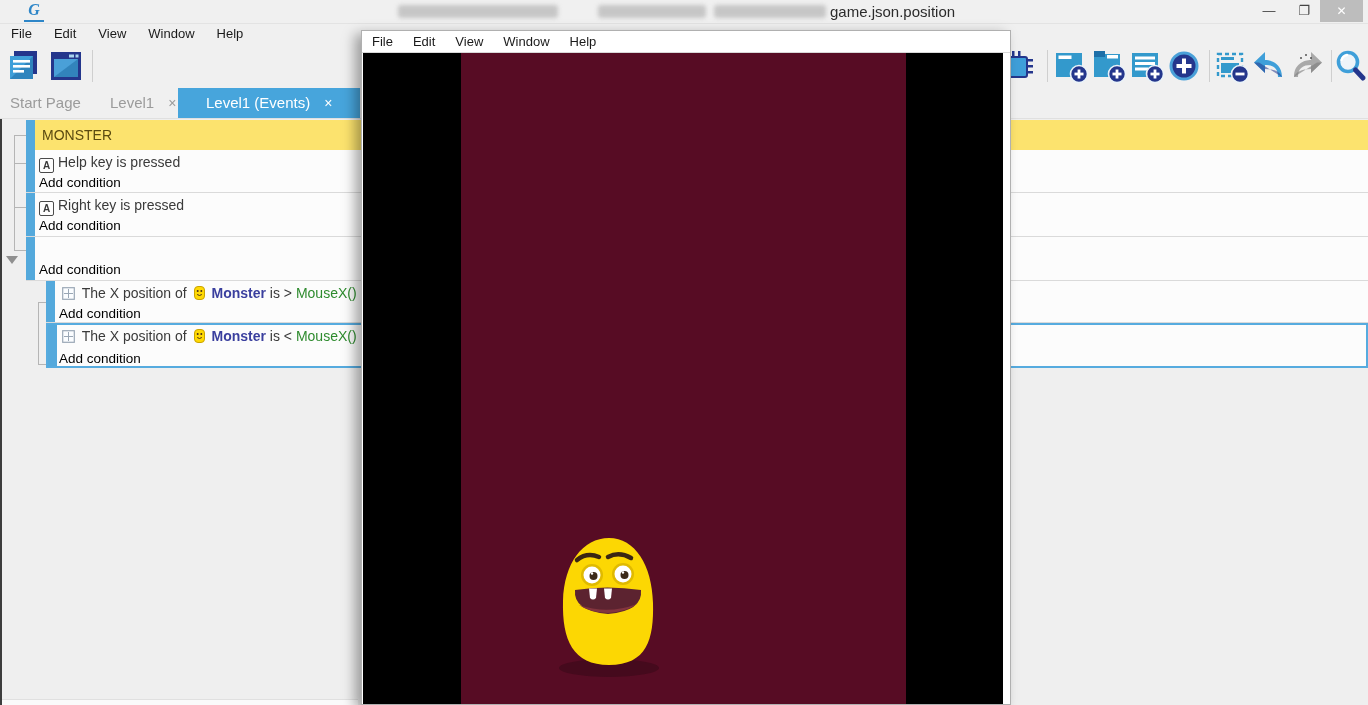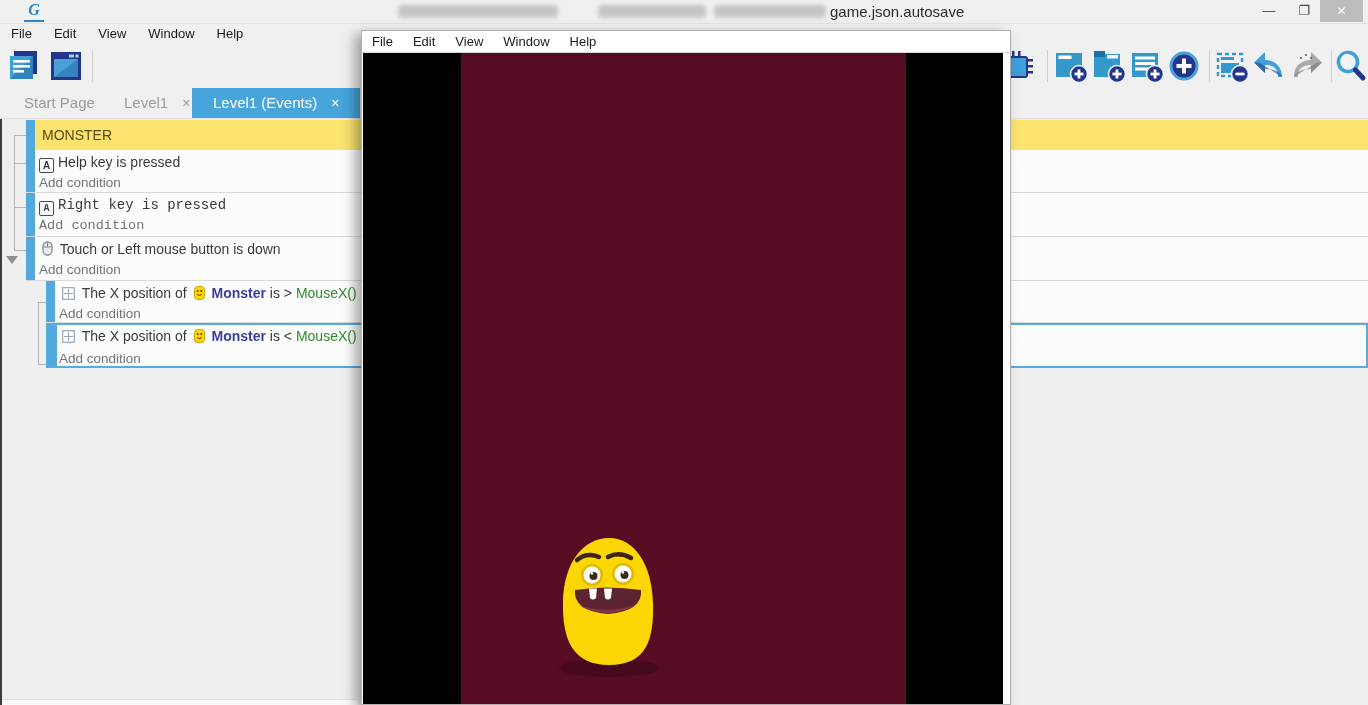--- a/index.html
+++ b/index.html
@@ -24,33 +24,33 @@
   .menubar .mi{display:inline-block;padding:2px 11px 0 11px;font-size:13px;color:#1a1a1a;}
 
   
   .toolbar{position:absolute;left:0;top:44px;width:1368px;height:44px;background:#f0f0f0;}
   .tbtn{position:absolute;top:4px;width:36px;height:36px;}
   .tsep{position:absolute;top:6px;width:1px;height:32px;background:#cfcfcf;}
 
   
   .tabbar{position:absolute;left:0;top:88px;width:1368px;height:30px;background:#f0f0f0;
     border-bottom:1px solid #e0e0e0;}
-  .tab{position:absolute;top:0;height:30px;line-height:30px;font-size:15px;color:#9b9b9b;white-space:nowrap;margin-left:14px;}
+  .tab{position:absolute;top:0;height:30px;line-height:30px;font-size:15px;color:#9b9b9b;white-space:nowrap;}
   .tab .x{color:#9b9b9b;margin-left:14px;font-size:14px;}
-  .tab-active{background:#47a5dc;color:#fff;padding:0 21px;}
+  .tab-active{background:#47a5dc;color:#fff;padding:0 28px;}
   .tab-active .x{color:#fff;}
 
   
   .events{position:absolute;left:0;top:119px;width:1368px;height:586px;background:#efefef;}
   .erow{position:absolute;left:26px;width:1342px;background:#fcfcfc;border-bottom:1px solid #dadada;box-sizing:border-box;}
   .ebar{position:absolute;left:0;top:0;bottom:0;width:9px;background:#54a9dc;}
   .comment-row{background:#fce36e;border-bottom:none;}
   .comment-text{position:absolute;left:16px;top:7px;font-size:14px;color:#5a4a10;}
   .cond-line{position:absolute;left:13px;top:4px;font-size:14px;color:#3a3a3a;white-space:nowrap;}
-  .add-line{position:absolute;left:13px;top:25px;font-size:13.5px;color:#737373;white-space:nowrap;}
+  .add-line{position:absolute;left:13px;top:25px;font-size:13.5px;color:#000000;white-space:nowrap;}
   .keyicon{display:inline-block;width:13px;height:13px;border:1.5px solid #4a4a4a;border-radius:2px;
     font-size:10px;font-weight:bold;color:#3a3a3a;text-align:center;line-height:13px;vertical-align:-2px;margin-right:4px;background:#fdfdfd;}
   .subrow{left:46px;width:1322px;}
   .sel{border:2px solid #56abdf;background:#fcfcfc;}
   .obj-name{color:#3a3f9e;font-weight:bold;}
   .expr{color:#2e8b2e;}
   .mini-icon{vertical-align:-2px;margin:0 3px;}
   .tree-v{position:absolute;width:1px;background:#b5b5b5;}
   .tree-h{position:absolute;height:1px;background:#b5b5b5;}
   .tri{position:absolute;width:0;height:0;border-left:6px solid transparent;border-right:6px solid transparent;border-top:8px solid #8f8f8f;}
@@ -77,36 +77,28 @@
       <div class="ebar"></div>
       <div class="comment-text">MONSTER</div>
     </div>
 
     <div class="erow" style="top:31px;height:43px;">
       <div class="ebar"></div>
       <div class="cond-line"><span class="keyicon">A</span><span>Help key is pressed</span></div>
       <div class="add-line">Add condition</div>
     </div>
 
-    <div class="erow" style="top:74px;height:44px;font-family:Liberation Mono, monospace;">
+    <div class="erow" style="top:74px;height:44px;">
       <div class="ebar"></div>
       <div class="cond-line"><span class="keyicon">A</span><span>Right key is pressed</span></div>
       <div class="add-line">Add condition</div>
     </div>
 
     <div class="erow" style="top:118px;height:44px;">
       <div class="ebar"></div>
-      <div class="cond-line">
-        <svg class="mini-icon" width="11" height="15" viewBox="0 0 11 15">
-            <rect x="1" y="1" width="9" height="13" rx="4.5" fill="#e9e9e9" stroke="#8a8a8a" stroke-width="1.3"></rect>
-            <line x1="5.5" y1="1.5" x2="5.5" y2="6" stroke="#8a8a8a" stroke-width="1.2"></line>
-            <line x1="1.2" y1="6" x2="9.8" y2="6" stroke="#8a8a8a" stroke-width="1"></line>
-          </svg>
-        <span>Touch or Left mouse button is down</span>
-      </div>
       <div class="add-line">Add condition</div>
     </div>
 
     <div class="erow subrow" style="top:162px;height:42px;">
       <div class="ebar"></div>
       <div class="cond-line">
         <svg class="mini-icon" width="13" height="13" viewBox="0 0 13 13">
             <rect x="0.7" y="0.7" width="11.6" height="11.6" fill="#fbfdff" stroke="#9aa7b5" stroke-width="1.2"></rect>
             <line x1="6.5" y1="2" x2="6.5" y2="11" stroke="#9aa7b5" stroke-width="1"></line>
             <line x1="2" y1="6.5" x2="11" y2="6.5" stroke="#9aa7b5" stroke-width="1"></line>
@@ -155,21 +147,21 @@
   </div>
 
   <div class="left-edge"></div>
   <div class="hscroll"></div>
 
   <div class="titlebar">
     <div class="logo">G</div>
     <div class="blur-blob" style="left:398px;width:160px;"></div>
     <div class="blur-blob" style="left:598px;width:108px;"></div>
     <div class="blur-blob" style="left:714px;width:112px;"></div>
-    <div class="title-text">game.json.autosave</div>
+    <div class="title-text">game.json.position</div>
     <div class="winbtn btn-min">—</div>
     <div class="winbtn btn-restore">❐</div>
     <div class="winbtn btn-close">✕</div>
   </div>
 
   <div class="menubar">
     <span class="mi">File</span><span class="mi">Edit</span><span class="mi">View</span><span class="mi">Window</span><span class="mi">Help</span>
   </div>
 
   <div class="toolbar">

